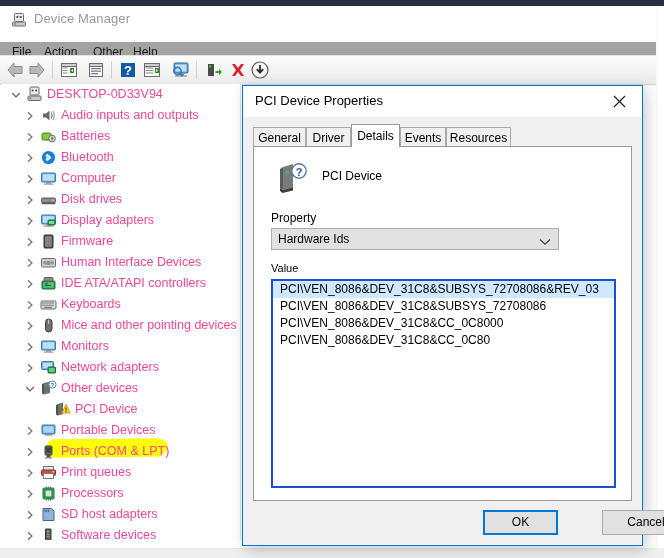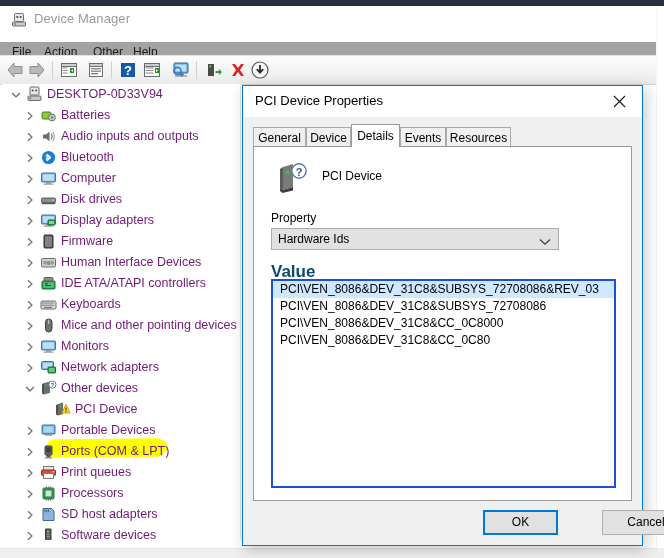--- a/index.html
+++ b/index.html
@@ -54,21 +54,21 @@
   }
   .tree-row{position:relative;height:21px;white-space:nowrap;}
   .tree-row .chev{
     position:absolute;left:0;top:0;width:16px;height:21px;
     display:flex;align-items:center;justify-content:center;
     color:#767676;font-size:10px;line-height:1;
   }
   .tree-row .chev svg{display:block;}
   .tree-row .ic{position:absolute;top:2px;width:17px;height:17px;}
   .tree-row .lbl{
-    position:absolute;top:3px;font-size:12.5px;color:#701a75;white-space:nowrap;
+    position:absolute;top:3px;font-size:12.5px;color:#ec4899;white-space:nowrap;
     letter-spacing:0px;
   }
   .lvl0 .chev{left:6px;} .lvl0 .ic{left:24px;} .lvl0 .lbl{left:45px;}
   .lvl1 .chev{left:20px;} .lvl1 .ic{left:38px;} .lvl1 .lbl{left:59px;}
   .lvl2 .ic{left:52px;} .lvl2 .lbl{left:73px;}
 
   
   #marker-highlight{
     position:absolute;left:48px;top:355px;width:112px;height:17px;
     background:#ffff00;border-radius:3px 6px 4px 7px;
@@ -124,21 +124,21 @@
   #dev-name{position:absolute;left:68px;top:22px;font-size:12px;color:#000;}
 
   #prop-label{position:absolute;left:17px;top:64px;font-size:12px;color:#000;}
   #prop-combo{
     position:absolute;left:17px;top:81px;width:288px;height:22px;
     background:#e1e1e1;border:1px solid #adadad;box-sizing:border-box;cursor:default;
   }
   #prop-combo-text{position:absolute;left:6px;top:3px;font-size:12px;color:#000;}
   #prop-combo-arrow{position:absolute;right:7px;top:6px;}
 
-  #value-label{position:absolute;left:17px;top:115px;font-size:17px;color:#0c4a6e;font-weight:bold;}
+  #value-label{position:absolute;left:17px;top:115px;font-size:11px;color:#000000;}
   #value-list{
     position:absolute;left:17px;top:132px;width:345px;height:209px;
     background:#ffffff;border:2px solid #1d4ed8;box-sizing:border-box;
     overflow:hidden;
   }
   .value-row{
     height:17px;line-height:17px;font-size:12px;color:#000;
     padding:0 0 0 7px;white-space:nowrap;cursor:default;
   }
   .value-row.selected{background:#cde8ff;}
@@ -281,39 +281,39 @@
             </svg></span>
           <span class="lbl">DESKTOP-0D33V94</span>
         </div>
         <div class="tree-row lvl1">
           <span class="chev">
             <svg width="10" height="10" viewBox="0 0 10 10">
               <path d="M3 1.2 L6.9 5 L3 8.8" fill="none" stroke="#767676" stroke-width="1.3"></path>
             </svg>
           </span>
           <span class="ic"><svg width="17" height="17" viewBox="0 0 17 17">
+              <path d="M3 6.5 L6 6.5 L9.5 3.5 L9.5 13.5 L6 10.5 L3 10.5 Z" fill="#6d6d6d"></path>
+              <path d="M11 5.5 Q13.2 8.5 11 11.5" fill="none" stroke="#6d6d6d" stroke-width="1.1"></path>
+              <path d="M12.8 3.8 Q15.8 8.5 12.8 13.2" fill="none" stroke="#9a9a9a" stroke-width="1.1"></path>
+            </svg></span>
+          <span class="lbl">Audio inputs and outputs</span>
+        </div>
+        <div class="tree-row lvl1">
+          <span class="chev">
+            <svg width="10" height="10" viewBox="0 0 10 10">
+              <path d="M3 1.2 L6.9 5 L3 8.8" fill="none" stroke="#767676" stroke-width="1.3"></path>
+            </svg>
+          </span>
+          <span class="ic"><svg width="17" height="17" viewBox="0 0 17 17">
               <rect x="2" y="5" width="9" height="7" rx="1.5" fill="#8cc63f" stroke="#4c7a1d"></rect>
               <rect x="11" y="7" width="2" height="3" fill="#4c7a1d"></rect>
               <circle cx="12" cy="10.5" r="3.4" fill="#cfcfcf" stroke="#6d6d6d"></circle>
               <path d="M11.4 8.6 L11.4 12.4 L13.8 10.5 Z" fill="#3c8e3c"></path>
             </svg></span>
           <span class="lbl">Batteries</span>
-        </div>
-        <div class="tree-row lvl1">
-          <span class="chev">
-            <svg width="10" height="10" viewBox="0 0 10 10">
-              <path d="M3 1.2 L6.9 5 L3 8.8" fill="none" stroke="#767676" stroke-width="1.3"></path>
-            </svg>
-          </span>
-          <span class="ic"><svg width="17" height="17" viewBox="0 0 17 17">
-              <path d="M3 6.5 L6 6.5 L9.5 3.5 L9.5 13.5 L6 10.5 L3 10.5 Z" fill="#6d6d6d"></path>
-              <path d="M11 5.5 Q13.2 8.5 11 11.5" fill="none" stroke="#6d6d6d" stroke-width="1.1"></path>
-              <path d="M12.8 3.8 Q15.8 8.5 12.8 13.2" fill="none" stroke="#9a9a9a" stroke-width="1.1"></path>
-            </svg></span>
-          <span class="lbl">Audio inputs and outputs</span>
         </div>
         <div class="tree-row lvl1">
           <span class="chev">
             <svg width="10" height="10" viewBox="0 0 10 10">
               <path d="M3 1.2 L6.9 5 L3 8.8" fill="none" stroke="#767676" stroke-width="1.3"></path>
             </svg>
           </span>
           <span class="ic"><svg width="17" height="17" viewBox="0 0 17 17">
               <circle cx="8.5" cy="8.5" r="6.6" fill="#1a7fd4"></circle>
               <path d="M7 5.2 L10.6 8.5 L7 11.8 M7 5.2 L7 11.8 M5.6 6.8 L10.6 8.5 L5.6 10.2" fill="none" stroke="#fff" stroke-width="1.1" stroke-linejoin="round"></path>
@@ -594,21 +594,21 @@
         <svg width="13" height="13" viewBox="0 0 13 13">
           <line x1="1" y1="1" x2="12" y2="12" stroke="#1a1a1a" stroke-width="1.1"></line>
           <line x1="12" y1="1" x2="1" y2="12" stroke="#1a1a1a" stroke-width="1.1"></line>
         </svg>
       </span>
     </div>
 
     <div id="dlg-body">
       <div id="tabstrip">
           <div class="tab" style="left:0px;width:53px">General</div>
-          <div class="tab" style="left:53px;width:45px">Device</div>
+          <div class="tab" style="left:53px;width:45px">Driver</div>
           <div class="tab active" style="left:98px;width:49px">Details</div>
           <div class="tab" style="left:147px;width:46px">Events</div>
           <div class="tab" style="left:193px;width:65px">Resources</div>
         </div>
       <div id="tabpage">
 
         <span id="dev-icon">
           <svg width="34" height="34" viewBox="0 0 34 34">
             <path d="M7 6 L17 3 L17 26 L7 29 Z" fill="#7a7a7a"></path>
             <path d="M7 6 L7 29 L4 27 L4 8 Z" fill="#5c5c5c"></path>

